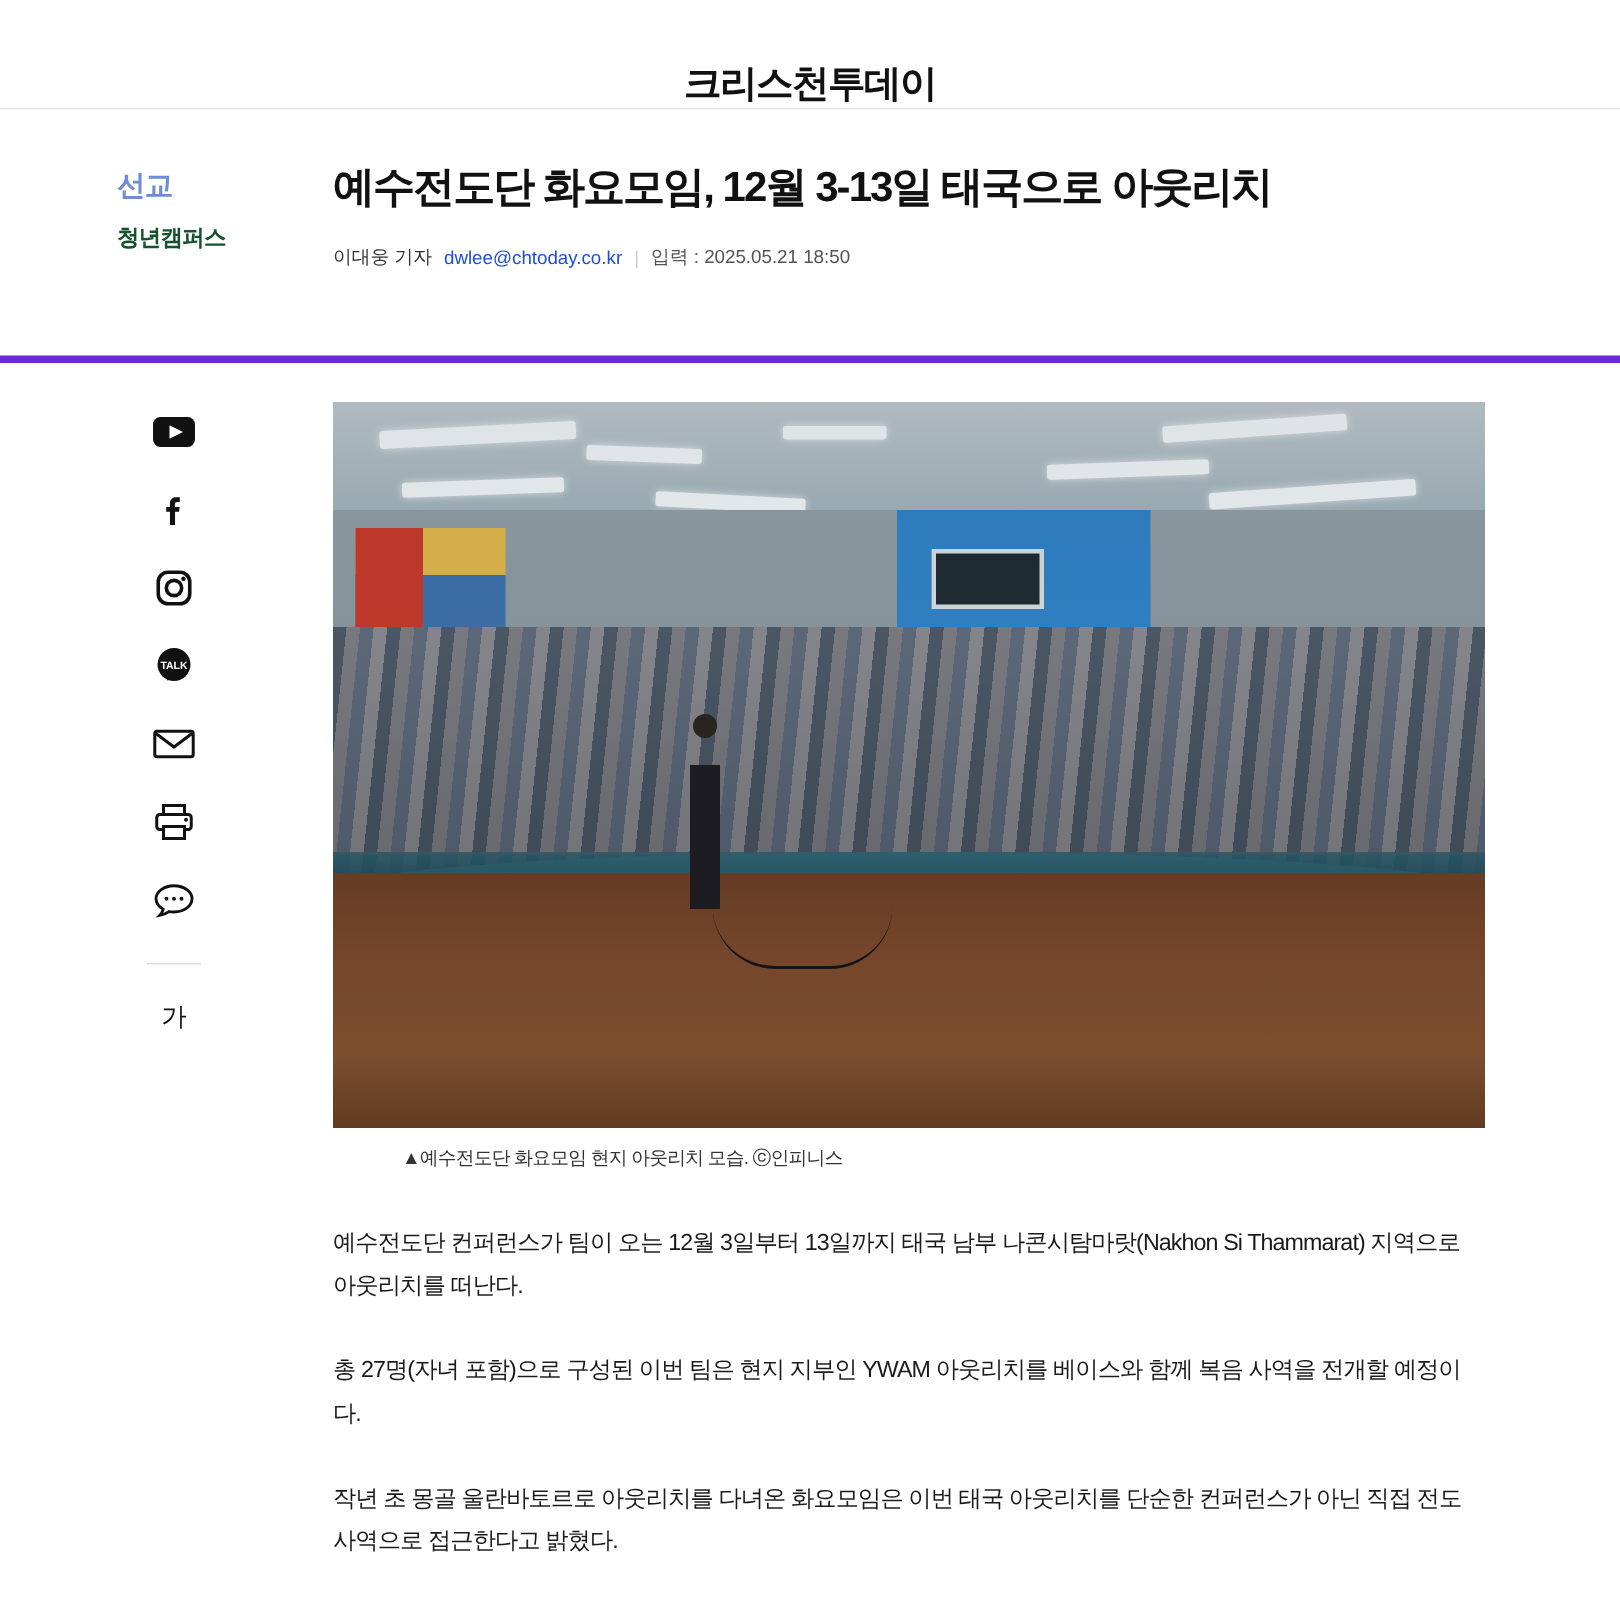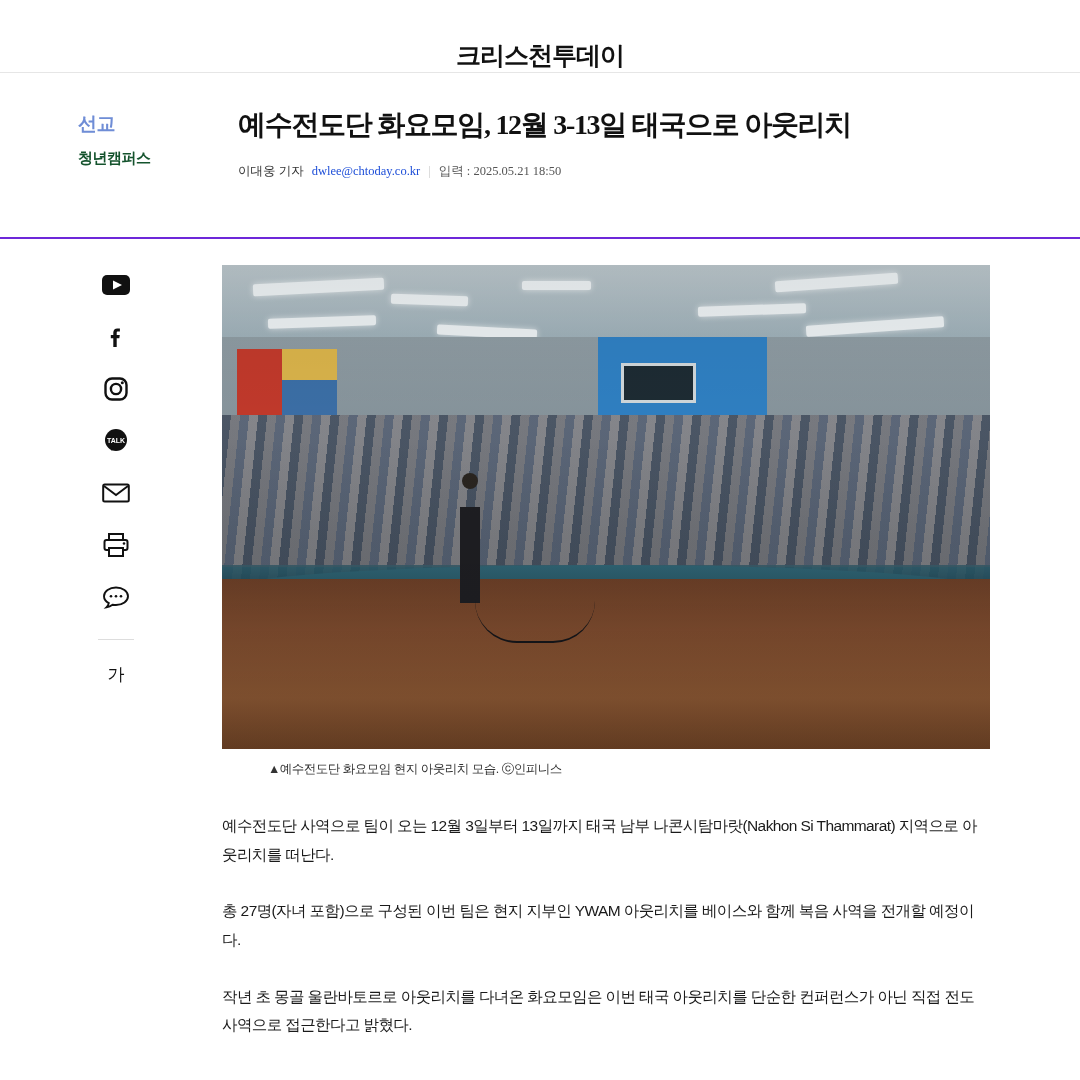--- a/index.html
+++ b/index.html
@@ -27,23 +27,22 @@
     font-size: 25px;
     font-weight: bold;
     letter-spacing: -1px;
     color: #111;
   }
 
   
   .article-head {
     display: flex;
     padding: 34px 0 0 0;
-    border-bottom: 2px solid #6d28d9;
+    border-bottom: 5px solid #6d28d9;
     min-height: 130px;
-    gap: 16px;
   }
   .cat-col {
     width: 222px;
     padding-left: 78px;
     box-sizing: border-box;
     padding-top: 4px;
   }
   .cat-primary {
     color: #6f8dd6;
     font-size: 19px;
@@ -53,21 +52,20 @@
   }
   .cat-secondary {
     color: #14532d;
     font-size: 15px;
     font-weight: bold;
     letter-spacing: -0.5px;
   }
   .head-main {
     flex: 1;
     padding-right: 118px;
-    font-family: Liberation Serif, serif;
   }
   .headline {
     font-size: 28px;
     font-weight: bold;
     letter-spacing: -1.3px;
     color: #111;
     line-height: 1.3;
     margin: 0 0 20px 0;
   }
   .byline {
@@ -328,17 +326,17 @@
         <div class="ph-stagefront"></div>
         <div class="ph-stage"></div>
         <div class="ph-speaker-body"></div>
         <div class="ph-speaker-head"></div>
         <div class="ph-mic-cable"></div>
         <div class="ph-grad"></div>
       </div>
       <figcaption class="caption">▲예수전도단 화요모임 현지 아웃리치 모습. ⓒ인피니스</figcaption>
     </figure>
 
-    <p class="para">예수전도단 사역으로 팀이 오는 12월 3일부터 13일까지 태국 남부 나콘시탐마랏(Nakhon Si Thammarat) 지역으로 아웃리치를 떠난다.</p>
+    <p class="para">예수전도단 컨퍼런스가 팀이 오는 12월 3일부터 13일까지 태국 남부 나콘시탐마랏(Nakhon Si Thammarat) 지역으로 아웃리치를 떠난다.</p>
     <p class="para">총 27명(자녀 포함)으로 구성된 이번 팀은 현지 지부인 YWAM 아웃리치를 베이스와 함께 복음 사역을 전개할 예정이다.</p>
     <p class="para">작년 초 몽골 울란바토르로 아웃리치를 다녀온 화요모임은 이번 태국 아웃리치를 단순한 컨퍼런스가 아닌 직접 전도 사역으로 접근한다고 밝혔다.</p>
   </main>
 </div>
 
 </body></html>

